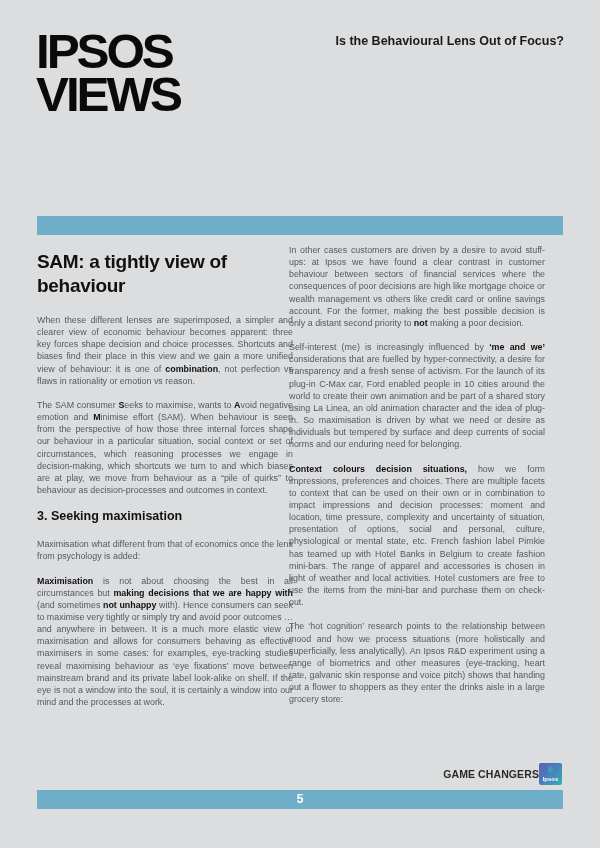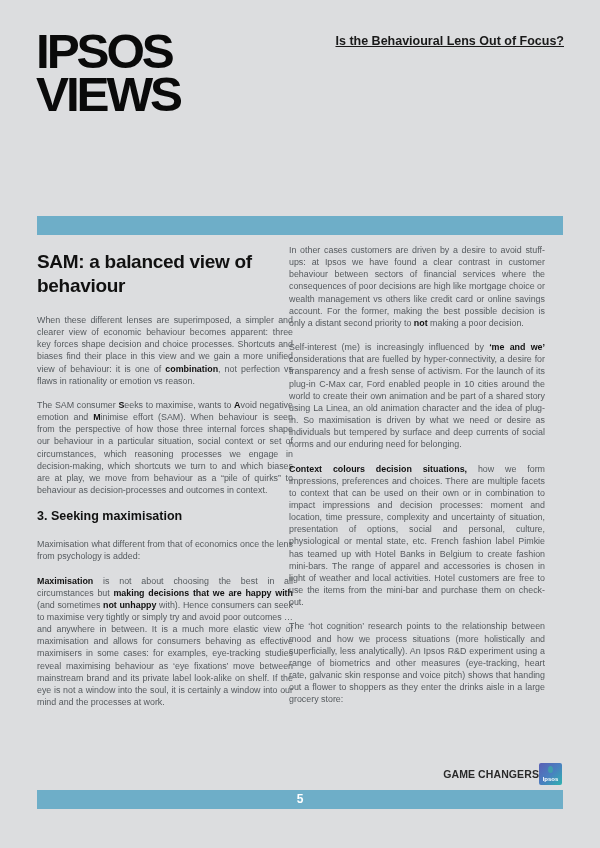--- a/index.html
+++ b/index.html
@@ -16,21 +16,21 @@
       font-family: "Liberation Sans", sans-serif;
       font-weight: bold;
       font-size: 48px;
       line-height: 43px;
       letter-spacing: -3px;
       color: #0a0a0a;
     }
     .logo div { transform: scaleX(1.03); transform-origin: left; }
     .doc-title {
       position: absolute; right: 36px; top: 34px;
-      font-weight: bold; font-size: 12.5px; color: #1a1a1a; text-decoration: underline;
+      font-weight: bold; font-size: 12.5px; color: #1a1a1a;
     }
     .bar {
       position: absolute; left: 37px; width: 526px; height: 19px;
       background: #6eaec8;
     }
     .bar.top { top: 216px; }
     .bar.bottom { top: 790px; color: #ffffff; font-weight: bold; font-size: 12px; text-align: center; line-height: 19px; }
     .col {
       position: absolute; top: 250px; width: 256px;
       font-size: 8.9px; line-height: 12.15px; text-align: justify;
@@ -73,21 +73,21 @@
 
 <div class="logo">
   <div>IPSOS</div>
   <div>VIEWS</div>
 </div>
 <div class="doc-title">Is the Behavioural Lens Out of Focus?</div>
 
 <div class="bar top"></div>
 
 <div class="col left">
-  <h1>SAM: a balanced view of behaviour</h1>
+  <h1>SAM: a tightly view of behaviour</h1>
   <p><span>When these different lenses are superimposed, a simpler and clearer view of economic behaviour becomes apparent: three key forces shape decision and choice processes.  Shortcuts and biases find their place in this view and we gain a more unified view of behaviour: it is one of </span><b>combination</b><span>, not perfection vs flaws in rationality or emotion vs reason.</span></p>
   <p><span>The SAM consumer </span><b>S</b><span>eeks to maximise, wants to </span><b>A</b><span>void negative emotion and </span><b>M</b><span>inimise effort (SAM). When behaviour is seen from the perspective of how those three internal forces shape our behaviour in a particular situation, social context or set of circumstances, which reasoning processes we engage in decision-making, which shortcuts we turn to and which biases are at play, we move from behaviour as a “pile of quirks” to behaviour as decision-processes and outcomes in context.</span></p>
   <h2>3. Seeking maximisation</h2>
   <p>Maximisation what different from that of economics once the lens from psychology is added:</p>
   <p><b>Maximisation</b><span> is not about choosing the best in all circumstances but </span><b>making decisions that we are happy with</b><span> (and sometimes </span><b>not unhappy</b><span> with). Hence consumers can seek to maximise very tightly or simply try and avoid poor outcomes … and anywhere in between. It is a much more elastic view of maximisation and allows for consumers behaving as effective maximisers in some cases: for examples, eye-tracking studies reveal maximising behaviour as ‘eye fixations’ move between mainstream brand and its private label look-alike on shelf. If the eye is not a window into the soul, it is certainly a window into our mind and the processes at work.</span></p>
 </div>
 
 <div class="col right">
   <p><span>In other cases customers are driven by a desire to avoid stuff-ups: at Ipsos we have found a clear contrast in customer behaviour between sectors of financial services where the consequences of poor decisions are high like mortgage choice or wealth management vs others like credit card or online savings account. For the former, making the best possible decision is only a distant second priority to </span><b>not</b><span> making a poor decision.</span></p>
   <p><span>Self-interest (me) is increasingly influenced by </span><b>‘me and we’</b><span> considerations that are fuelled by hyper-connectivity, a desire for transparency and a fresh sense of activism. For the launch of its plug-in C-Max car, Ford enabled people in 10 cities around the world to create their own animation and be part of a shared story using La Linea, an old animation character and the idea of plug-in. So maximisation is driven by what we need or desire as individuals but tempered by surface and deep currents of social norms and our enduring need for belonging.</span></p>

